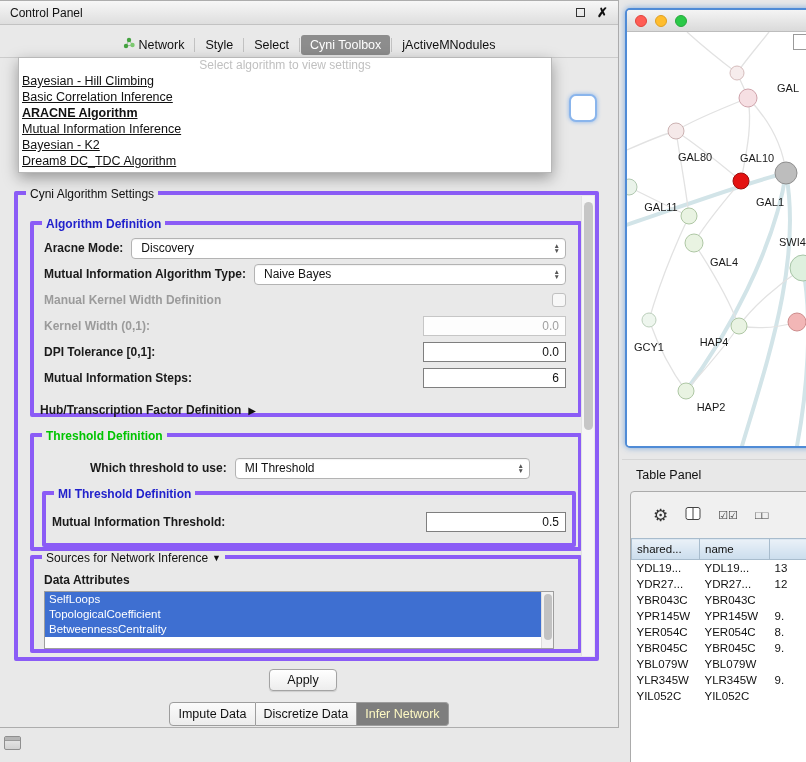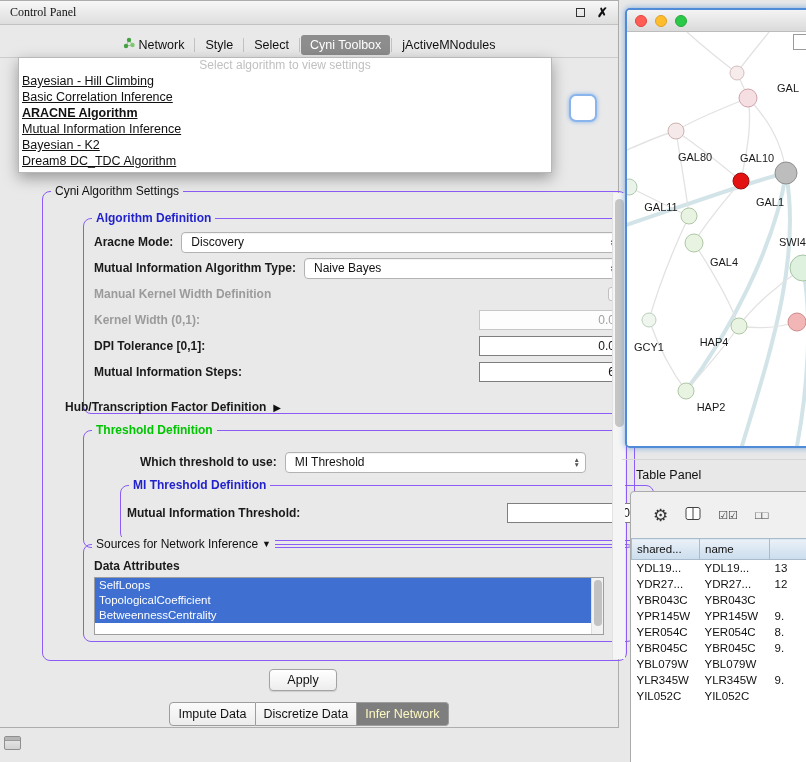--- a/index.html
+++ b/index.html
@@ -16,34 +16,34 @@
   
   #control-panel {
     left:0; top:8; width:619px; height:728px;
     background:#e9e9e9; border:1px solid #adadad; border-left:none;
   }
   .cp-titlebar {
     height:24px; background:linear-gradient(#f7f7f7,#dedede);
     border-bottom:1px solid #c2c2c2;
     display:flex; align-items:center; padding:0 10px; font-size:12px;
   }
-  .cp-title { flex:1;font-family:Liberation Serif, serif; }
+  .cp-title { flex:1; }
   .float-icon { width:9px; height:9px; border:1.5px solid #333; display:inline-block; margin-right:12px; }
   .close-icon { font-weight:bold; font-size:13px; color:#111; line-height:1; }
 
   .cp-tabbar {
     margin-top:7px; height:26px; display:flex; align-items:center; justify-content:center;
     font-size:12.5px; border-bottom:1px solid #cccccc;
   }
   .tab { padding:3px 9px; border-radius:3px; white-space:nowrap; display:flex; align-items:center; gap:4px; }
   .tab.selected { background:#8d8d8d; color:#fff; }
   .tsep { width:1px; height:14px; background:#c2c2c2; margin:0 1px; }
 
   
-  .groupbox { position:absolute; border:1px solid #8b5cf6; border-radius:8px;margin-left:28px; }
+  .groupbox { position:absolute; border:4px solid #8b5cf6; border-radius:2px; }
   .gtitle {
     position:absolute; top:-8px; left:8px; background:#e9e9e9; padding:0 4px;
     font-size:12px; line-height:14px; white-space:nowrap; display:flex; align-items:center; gap:4px;
   }
   .gtitle.blue { color:#2222cc; font-weight:bold; }
   .gtitle.green { color:#00c400; font-weight:bold; }
 
   #settings-group { left:14px; top:190px; width:585px; height:470px; }
 
   #algdef-group { left:12px; top:26px; width:552px; height:196px; }
@@ -72,21 +72,21 @@
   .tfield.disabled { border-color:#c6c6c6; color:#9f9f9f; background:#fdfdfd; }
   .checkbox { width:14px; height:14px; border:1px solid #c0c0c0; border-radius:3px; background:#f7f7f7; margin-left:auto; }
 
   #hub-row { position:absolute; left:22px; top:208px; display:flex; align-items:center; gap:7px; }
   .tri-right { font-size:10px; color:#111; }
   .tri-down { font-size:9px; color:#111; }
 
   #threshold-group { left:12px; top:238px; width:552px; height:118px; }
   #mi-group { left:8px; top:54px; width:534px; height:56px; }
 
-  #sources-group { left:12px; top:352px; width:552px; height:98px; }
+  #sources-group { left:12px; top:360px; width:552px; height:98px; }
   #data-attr-label { position:absolute; left:10px; top:14px; }
   .attr-list {
     position:absolute; left:10px; top:32px; width:510px; height:58px;
     background:#fff; border:1px solid #9e9e9e; overflow:hidden;
   }
   .attr-item { height:15px; line-height:15px; font-size:11.5px; padding-left:4px; white-space:nowrap; }
   .attr-item.selected { background:#3e6fd1; color:#fff; }
   .list-scroll { position:absolute; right:0; top:0; bottom:0; width:12px; background:#f2f2f2; border-left:1px solid #ddd; }
   .list-thumb { position:absolute; left:1.5px; top:2px; width:8px; height:46px; background:#c2c2c2; border-radius:4px; }
 

